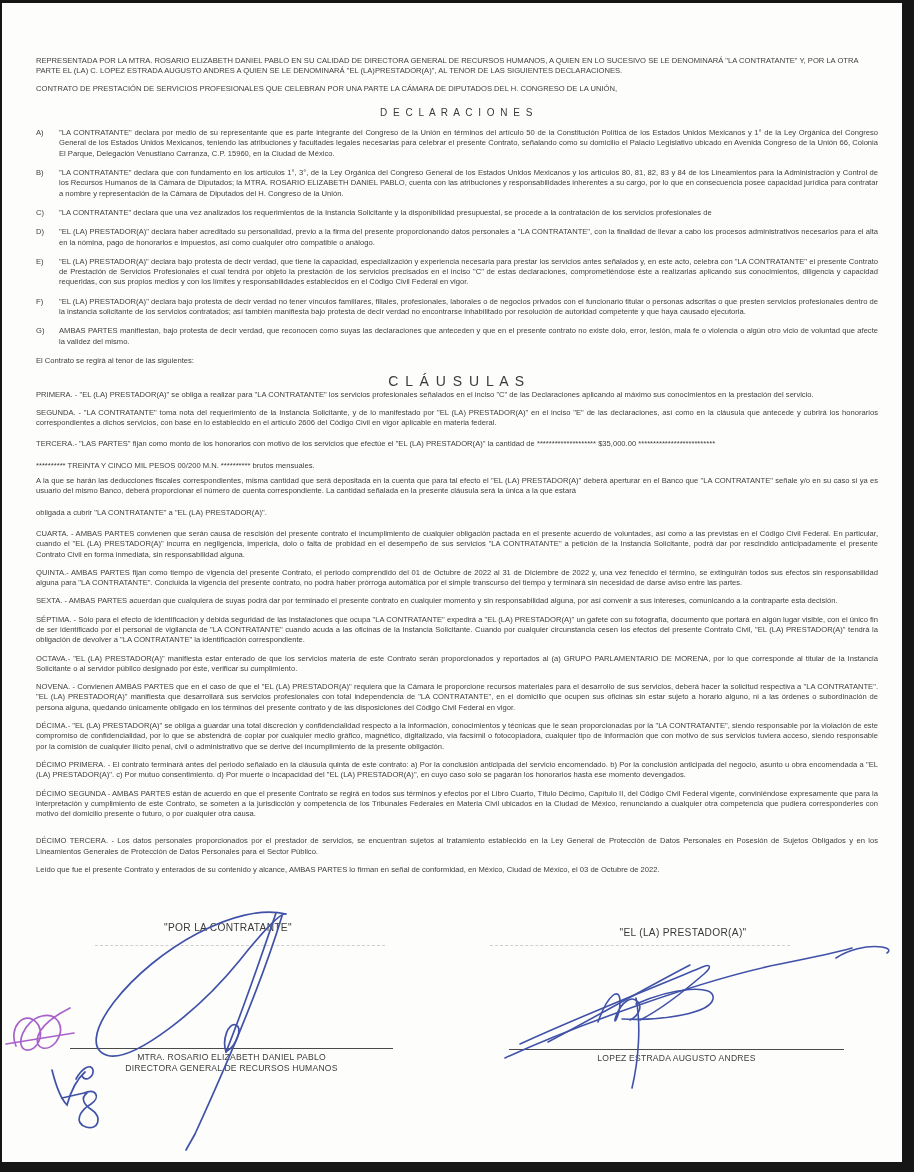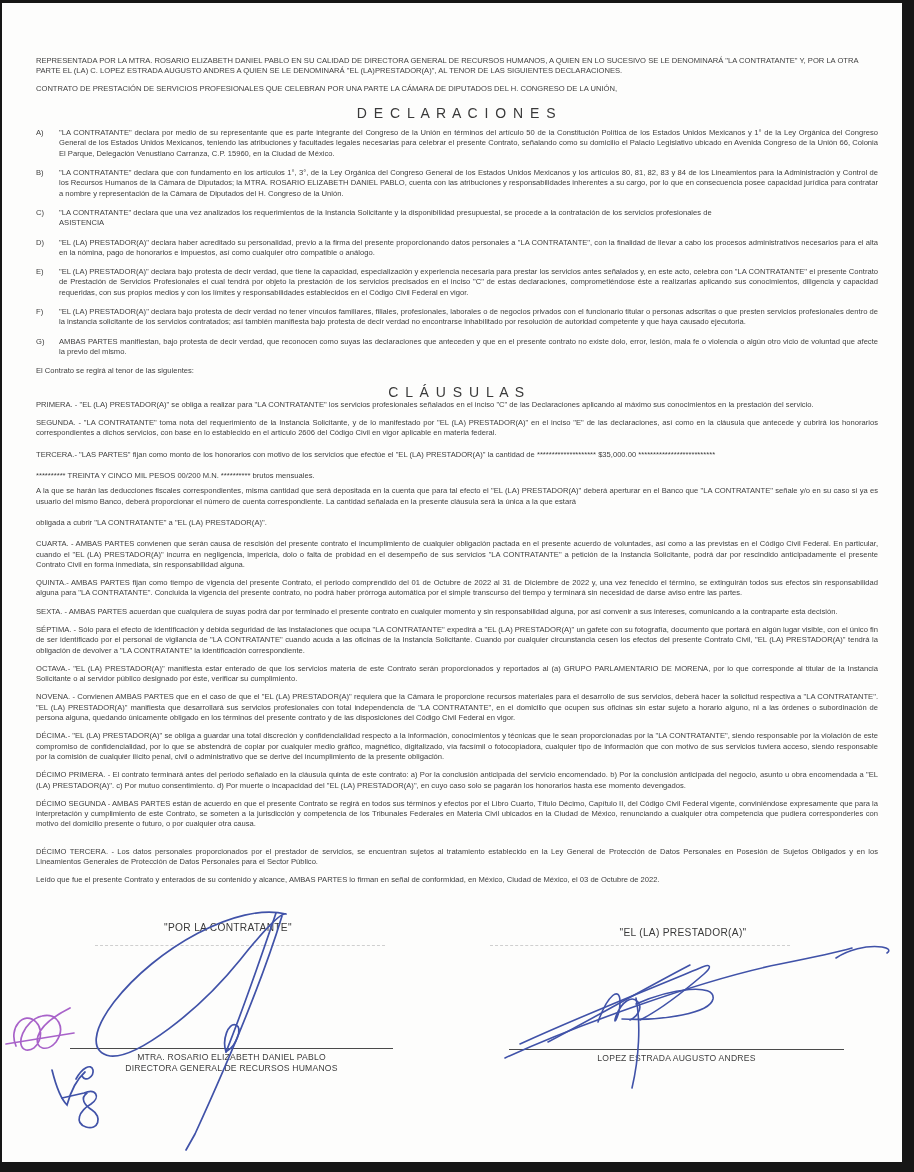--- a/index.html
+++ b/index.html
@@ -20,21 +20,21 @@
   .edge-left{left:0;top:0;width:2px;height:1172px;}
 
   .content{
     position:absolute;left:36px;top:56px;width:842px;
     font-size:7.6px;line-height:10.3px;
   }
   .para{ text-align:justify; margin:0 0 8px 0; }
   .para.no-just{ text-align:left; }
   .hdr{ text-align:left; margin:0 0 7px 0; }
   .heading{
-    text-align:center; font-size:14px; letter-spacing:1.5px;
+    text-align:center; font-size:10px; letter-spacing:1.5px;
     margin:14px 0 10px 0; font-weight:normal; color:#3a3a3a;
   }
   .heading.clausulas{ margin:10px 0 3px 0; font-size:14px;}
   .decl-item{ display:flex; margin:0 0 9px 0; }
   .decl-letter{ width:23px; flex:0 0 23px; }
   .decl-text{ flex:1; text-align:justify; }
   .tight{ margin-bottom:5px; }
   .gap-top{ margin-top:11px; }
   .gap-top-lg{ margin-top:17px; }
 
@@ -73,38 +73,37 @@
       <div class="decl-text">"LA CONTRATANTE" declara por medio de su representante que es parte integrante del Congreso de la Unión en términos del artículo 50 de la Constitución Política de los Estados Unidos Mexicanos y 1° de la Ley Orgánica del Congreso General de los Estados Unidos Mexicanos, teniendo las atribuciones y facultades legales necesarias para celebrar el presente Contrato, señalando como su domicilio el Palacio Legislativo ubicado en Avenida Congreso de la Unión 66, Colonia El Parque, Delegación Venustiano Carranza, C.P. 15960, en la Ciudad de México.</div>
     </div>
     <div class="decl-item">
       <div class="decl-letter">B)</div>
       <div class="decl-text">"LA CONTRATANTE" declara que con fundamento en los artículos 1°, 3°, de la Ley Orgánica del Congreso General de los Estados Unidos Mexicanos y los artículos 80, 81, 82, 83 y 84 de los Lineamientos para la Administración y Control de los Recursos Humanos de la Cámara de Diputados; la MTRA. ROSARIO ELIZABETH DANIEL PABLO, cuenta con las atribuciones y responsabilidades inherentes a su cargo, por lo que en consecuencia posee capacidad jurídica para contratar a nombre y representación de la Cámara de Diputados del H. Congreso de la Unión.</div>
     </div>
     <div class="decl-item">
       <div class="decl-letter">C)</div>
       <div class="decl-text">
         <div>"LA CONTRATANTE" declara que una vez analizados los requerimientos de la Instancia Solicitante y la disponibilidad presupuestal, se procede a la contratación de los servicios profesionales de</div>
-        <div>ASISTENCIA</div>
       </div>
     </div>
     <div class="decl-item">
       <div class="decl-letter">D)</div>
       <div class="decl-text">"EL (LA) PRESTADOR(A)" declara haber acreditado su personalidad, previo a la firma del presente proporcionando datos personales a "LA CONTRATANTE", con la finalidad de llevar a cabo los procesos administrativos necesarios para el alta en la nómina, pago de honorarios e impuestos, así como cualquier otro compatible o análogo.</div>
     </div>
     <div class="decl-item">
       <div class="decl-letter">E)</div>
       <div class="decl-text">"EL (LA) PRESTADOR(A)" declara bajo protesta de decir verdad, que tiene la capacidad, especialización y experiencia necesaria para prestar los servicios antes señalados y, en este acto, celebra con "LA CONTRATANTE" el presente Contrato de Prestación de Servicios Profesionales el cual tendrá por objeto la prestación de los servicios precisados en el inciso "C" de estas declaraciones, comprometiéndose éste a realizarlas aplicando sus conocimientos, diligencia y capacidad requeridas, con sus propios medios y con los límites y responsabilidades establecidos en el Código Civil Federal en vigor.</div>
     </div>
     <div class="decl-item">
       <div class="decl-letter">F)</div>
       <div class="decl-text">"EL (LA) PRESTADOR(A)" declara bajo protesta de decir verdad no tener vínculos familiares, filiales, profesionales, laborales o de negocios privados con el funcionario titular o personas adscritas o que presten servicios profesionales dentro de la instancia solicitante de los servicios contratados; así también manifiesta bajo protesta de decir verdad no encontrarse inhabilitado por resolución de autoridad competente y que haya causado ejecutoria.</div>
     </div>
     <div class="decl-item">
       <div class="decl-letter">G)</div>
-      <div class="decl-text">AMBAS PARTES manifiestan, bajo protesta de decir verdad, que reconocen como suyas las declaraciones que anteceden y que en el presente contrato no existe dolo, error, lesión, mala fe o violencia o algún otro vicio de voluntad que afecte la previo del mismo.</div>
+      <div class="decl-text">AMBAS PARTES manifiestan, bajo protesta de decir verdad, que reconocen como suyas las declaraciones que anteceden y que en el presente contrato no existe dolo, error, lesión, mala fe o violencia o algún otro vicio de voluntad que afecte la validez del mismo.</div>
     </div>
 
     <p class="para no-just">El Contrato se regirá al tenor de las siguientes:</p>
 
     <h2 class="heading clausulas">C L Á U S U L A S</h2>
 
     <p class="para">PRIMERA. - "EL (LA) PRESTADOR(A)" se obliga a realizar para "LA CONTRATANTE" los servicios profesionales señalados en el inciso "C" de las Declaraciones aplicando al máximo sus conocimientos en la prestación del servicio.</p>
     <p class="para">SEGUNDA. - "LA CONTRATANTE" toma nota del requerimiento de la Instancia Solicitante, y de lo manifestado por "EL (LA) PRESTADOR(A)" en el inciso "E" de las declaraciones, así como en la cláusula que antecede y cubrirá los honorarios correspondientes a dichos servicios, con base en lo establecido en el artículo 2606 del Código Civil en vigor aplicable en materia federal.</p>
     <p class="para tight gap-top">TERCERA.- "LAS PARTES" fijan como monto de los honorarios con motivo de los servicios que efectúe el "EL (LA) PRESTADOR(A)" la cantidad de   ********************  $35,000.00  **************************</p>
     <p class="para no-just tight gap-top">********** TREINTA Y CINCO MIL PESOS  00/200 M.N. **********  brutos mensuales.</p>

